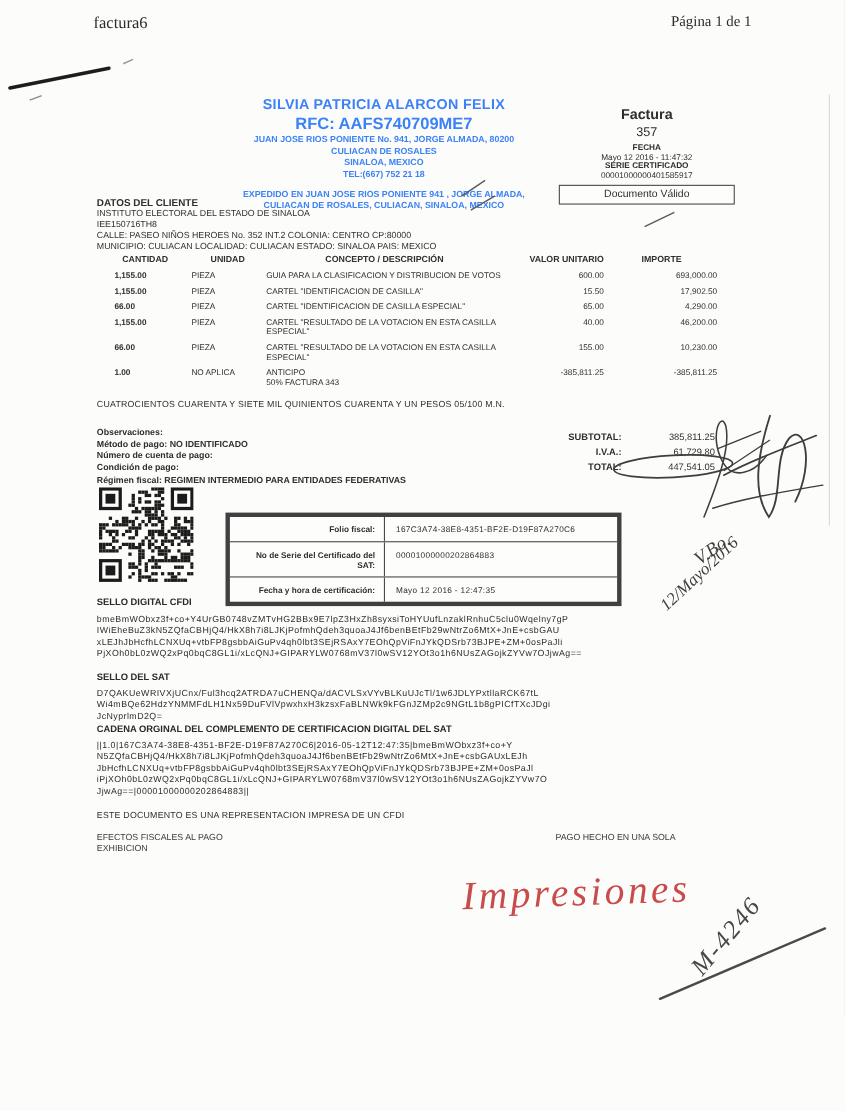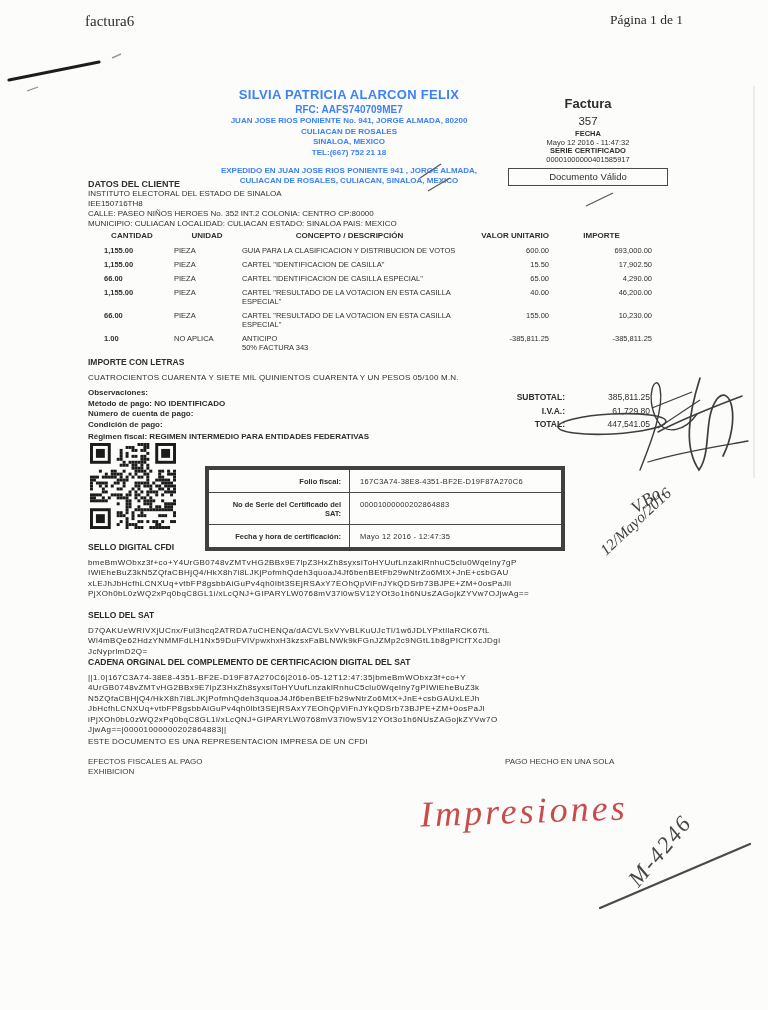--- a/index.html
+++ b/index.html
@@ -8,21 +8,21 @@
   .abs{position:absolute;}
   .b{font-weight:bold;}
   .c{text-align:center;}
   .serif{font-family:"Liberation Serif",serif;}
   
   .doc-label{left:85px;top:13px;font-size:15px;color:#2c2c2c;}
   .page-label{left:610px;top:12px;font-size:13.5px;color:#2c2c2c;}
   
   .seller{left:218px;top:87px;width:262px;text-align:center;color:#3b82f6;}
   .seller .name{font-size:13px;letter-spacing:.3px;}
-  .seller .rfc{font-size:10px;margin-top:2px;}
+  .seller .rfc{font-size:15px;margin-top:2px;}
   .seller .addr{font-size:8px;line-height:9.6px;margin-top:1px;}
   .seller .issued{font-size:8px;line-height:10px;margin-top:9px;}
   
   .logo{left:96px;top:86px;width:128px;text-align:center;color:#3c3c3c;}
   .logo .l1{font-size:17px;font-weight:bold;letter-spacing:1px;line-height:17px;}
   .logo .tag{font-size:7px;color:#555;margin-top:1px;letter-spacing:.2px;}
   
   .invoice{left:508px;top:96px;width:160px;text-align:center;color:#2e2e2e;}
   .invoice .title{font-size:13px;}
   .invoice .num{font-size:11.5px;margin-top:4px;}
@@ -162,21 +162,20 @@
       <div class="cell-qty">1.00</div>
       <div>NO APLICA</div>
       <div class="cell-con">ANTICIPO
 50% FACTURA 343</div>
       <div class="ra">-385,811.25</div>
       <div class="ra">-385,811.25</div>
     </div>
   </div>
 
   <div class="abs words">
-    <div class="h b">IMPORTE CON LETRAS</div>
     <div class="t">CUATROCIENTOS CUARENTA Y SIETE MIL QUINIENTOS CUARENTA Y UN PESOS 05/100 M.N.</div>
   </div>
 
   <div class="abs payment">
     <div>Observaciones:</div>
     <div>Método de pago: NO IDENTIFICADO</div>
     <div>Número de cuenta de pago:</div>
     <div>Condición de pago:</div>
   </div>
 
@@ -522,21 +521,20 @@
       <div class="sello-ln">D7QAKUeWRIVXjUCnx/Ful3hcq2ATRDA7uCHENQa/dACVLSxVYvBLKuUJcTl/1w6JDLYPxtllaRCK67tL</div>
       <div class="sello-ln">Wi4mBQe62HdzYNMMFdLH1Nx59DuFVlVpwxhxH3kzsxFaBLNWk9kFGnJZMp2c9NGtL1b8gPICfTXcJDgi</div>
       <div class="sello-ln">JcNyprlmD2Q=</div>
     </div>
   </div>
 
   <div class="abs blk-cadena">
     <div class="sello-h">CADENA ORGINAL DEL COMPLEMENTO DE CERTIFICACION DIGITAL DEL SAT</div>
     <div class="sello-lines">
       <div class="sello-ln">||1.0|167C3A74-38E8-4351-BF2E-D19F87A270C6|2016-05-12T12:47:35|bmeBmWObxz3f+co+Y</div>
-      <div class="sello-ln">4UrGB0748vZMTvHG2BBx9E7lpZ3HxZh8syxsiToHYUufLnzaklRnhuC5clu0Wqelny7gPIWiEheBuZ3k</div>
       <div class="sello-ln">N5ZQfaCBHjQ4/HkX8h7i8LJKjPofmhQdeh3quoaJ4Jf6benBEtFb29wNtrZo6MtX+JnE+csbGAUxLEJh</div>
       <div class="sello-ln">JbHcfhLCNXUq+vtbFP8gsbbAiGuPv4qh0lbt3SEjRSAxY7EOhQpViFnJYkQDSrb73BJPE+ZM+0osPaJl</div>
       <div class="sello-ln">iPjXOh0bL0zWQ2xPq0bqC8GL1i/xLcQNJ+GIPARYLW0768mV37l0wSV12YOt3o1h6NUsZAGojkZYVw7O</div>
       <div class="sello-ln">JjwAg==|00001000000202864883||</div>
     </div>
   </div>
 
   <div class="abs notice">ESTE DOCUMENTO ES UNA REPRESENTACION IMPRESA DE UN CFDI</div>
 
   <div class="abs foot-left">

